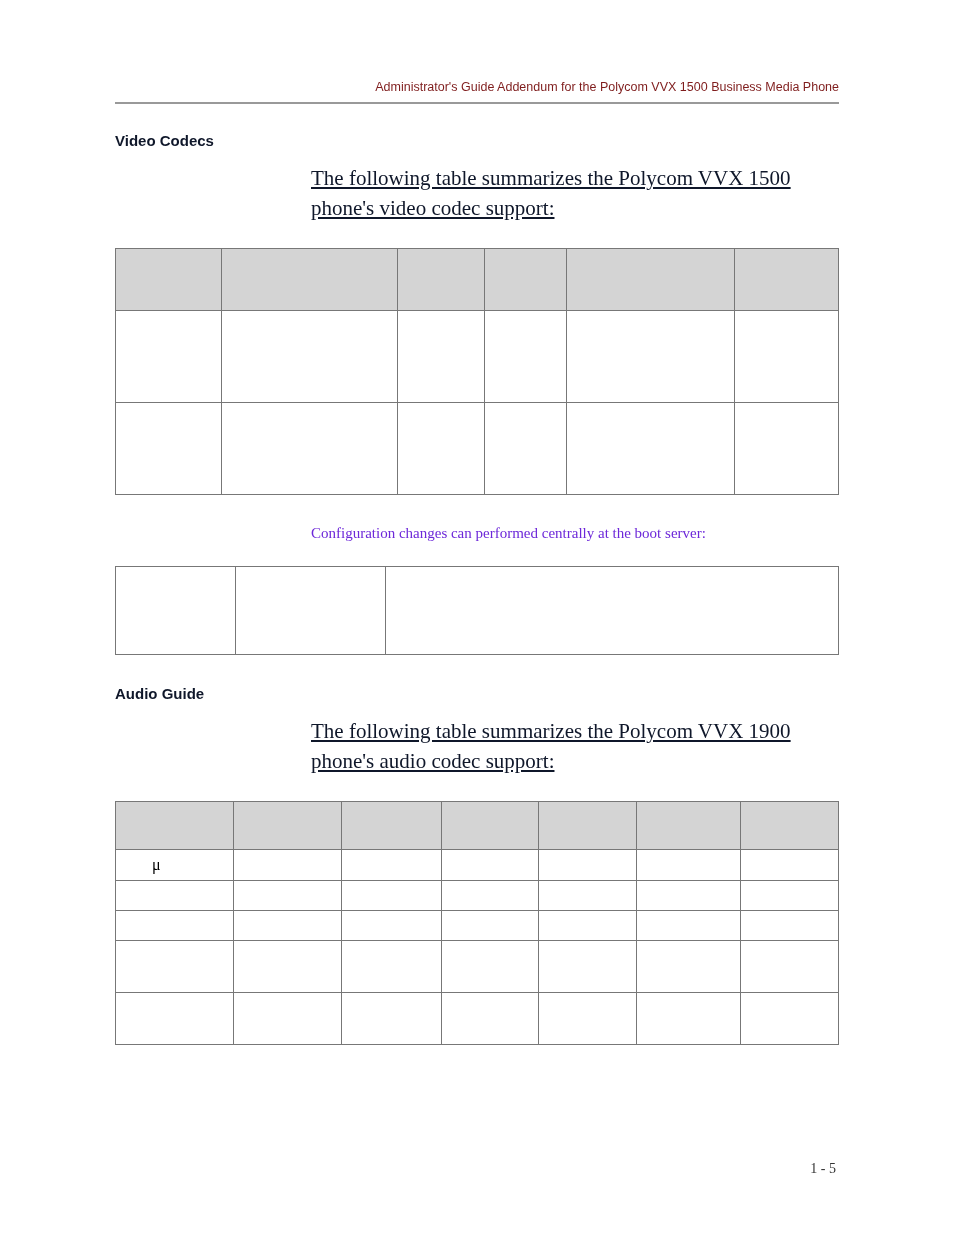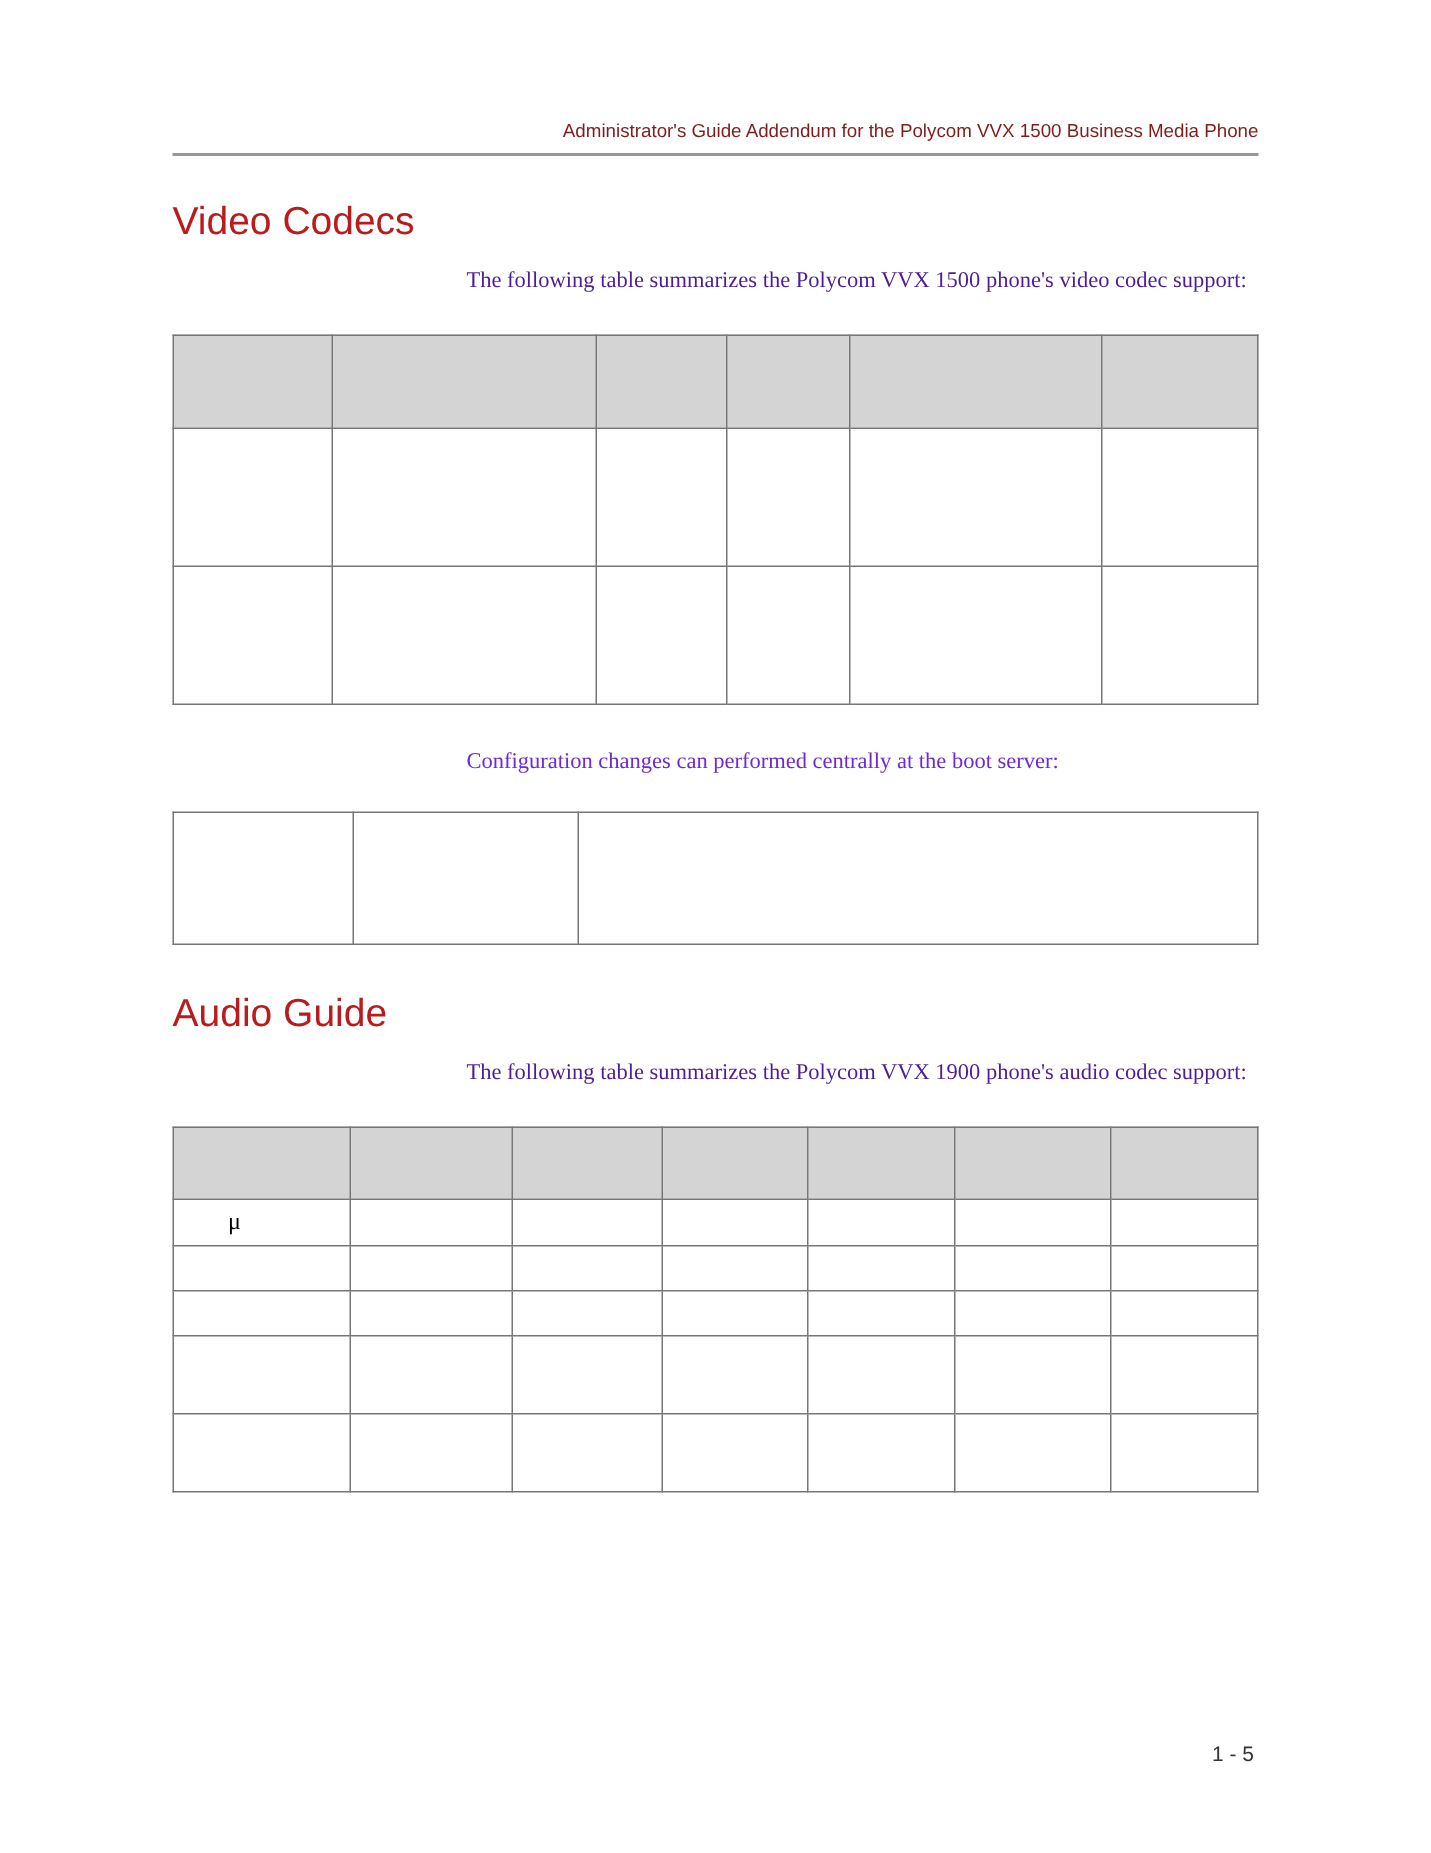--- a/index.html
+++ b/index.html
@@ -22,32 +22,33 @@
       color: #7f1d1d;
       margin-bottom: 8px;
     }
     .header-divider {
       border: none;
       border-top: 2px solid #999;
       margin-bottom: 28px;
     }
     .section-heading {
       font-family: 'Arial Narrow', Arial, sans-serif;
-      font-size: 26px;
-      font-weight: normal;
-      color: #b91c1c;
+      font-size: 15px;
+      font-weight: bold;
+      color: #0f172a;
       margin-bottom: 14px;
     }
     .intro-text {
       font-family: 'Palatino Linotype', 'Book Antiqua', Palatino, serif;
-      font-size: 15px;
-      color: #4c1d95;
+      font-size: 21px;
+      color: #0f172a;
       line-height: 1.45;
       margin-left: 196px;
       margin-bottom: 24px;
+      text-decoration: underline;
     }
     table {
       width: 100%;
       border-collapse: collapse;
       margin-bottom: 30px;
     }
     table td, table th {
       border: 1px solid #777;
       padding: 6px 8px;
       vertical-align: top;
@@ -90,21 +91,21 @@
     .mu-cell {
       vertical-align: middle;
       text-align: left;
       padding-left: 36px;
       font-family: serif;
     }
     .page-number {
       position: absolute;
       bottom: 58px;
       right: 118px;
-      font-family: Liberation Sans, sans-serif;
+      font-family: Liberation Serif, serif;
       font-size: 14px;
       color: #333;
     }
     .video-table .vcol1 { width: 106px; }
     .video-table .vcol2 { width: 176px; }
     .video-table .vcol3 { width: 88px; }
     .video-table .vcol4 { width: 82px; }
     .video-table .vcol5 { width: 168px; }
     .video-table .vcol6 { width: 104px; }
     .audio-table .acol1 { width: 118px; }

